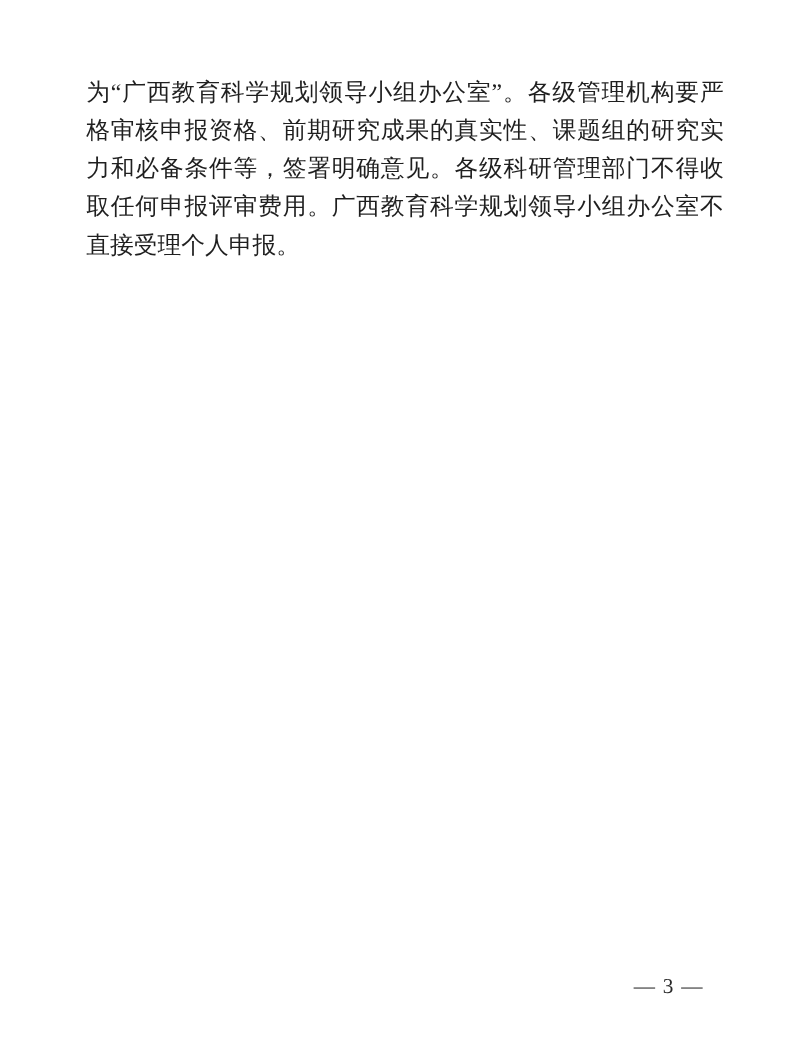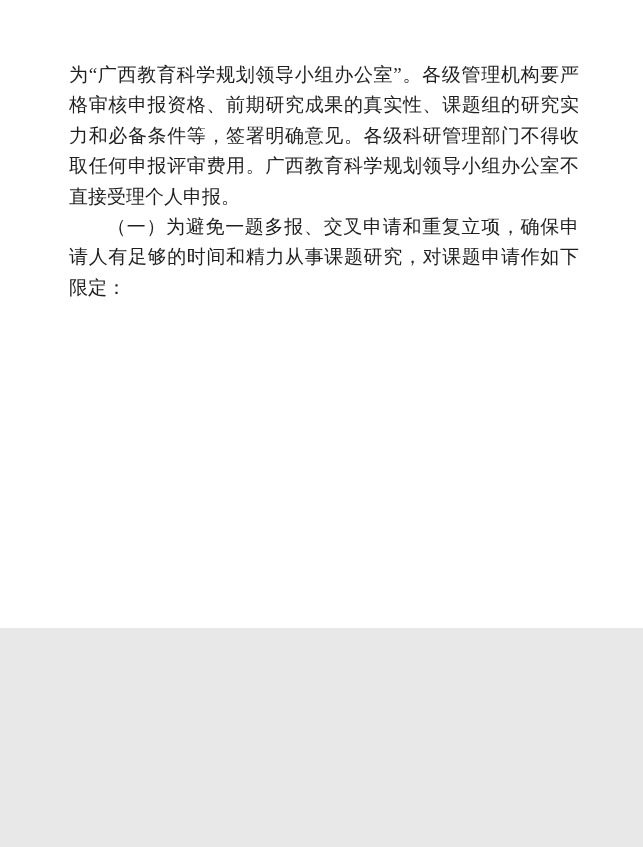--- a/index.html
+++ b/index.html
@@ -4,21 +4,21 @@
 <style>
   * { margin: 0; padding: 0; box-sizing: border-box; }
 
   html, body {
     background: #e8e8e8;
   }
 
   .page {
     position: relative;
     width: 643px;
-    height: 628px;
+    height: 847px;
     margin: 0 auto;
     background: #ffffff;
     overflow: hidden;
     font-family: "Liberation Serif", "DejaVu Serif", serif;
   }
 
   .doc-body {
     position: absolute;
     left: 69px;
     top: 60px;
@@ -64,21 +64,20 @@
 <body>
 
 <div class="page">
 
   <div class="doc-body">
 
     <p class="para no-indent">为“广西教育科学规划领导小组办公室”。各级管理机构要严格审核申报资格、前期研究成果的真实性、课题组的研究实力和必备条件等，签署明确意见。各级科研管理部门不得收取任何申报评审费用。广西教育科学规划领导小组办公室不直接受理个人申报。</p>
 
 
 
-    <p class="para">（一）为避免一题多报、交叉申请和重复立项，确保申请人有足够的时间和精力从事课题研究，对课题申请作如下限定：</p>
 
 
 
   </div>
 
   <div class="page-footer">— 3 —</div>
 
 </div>
 
 </body></html>

